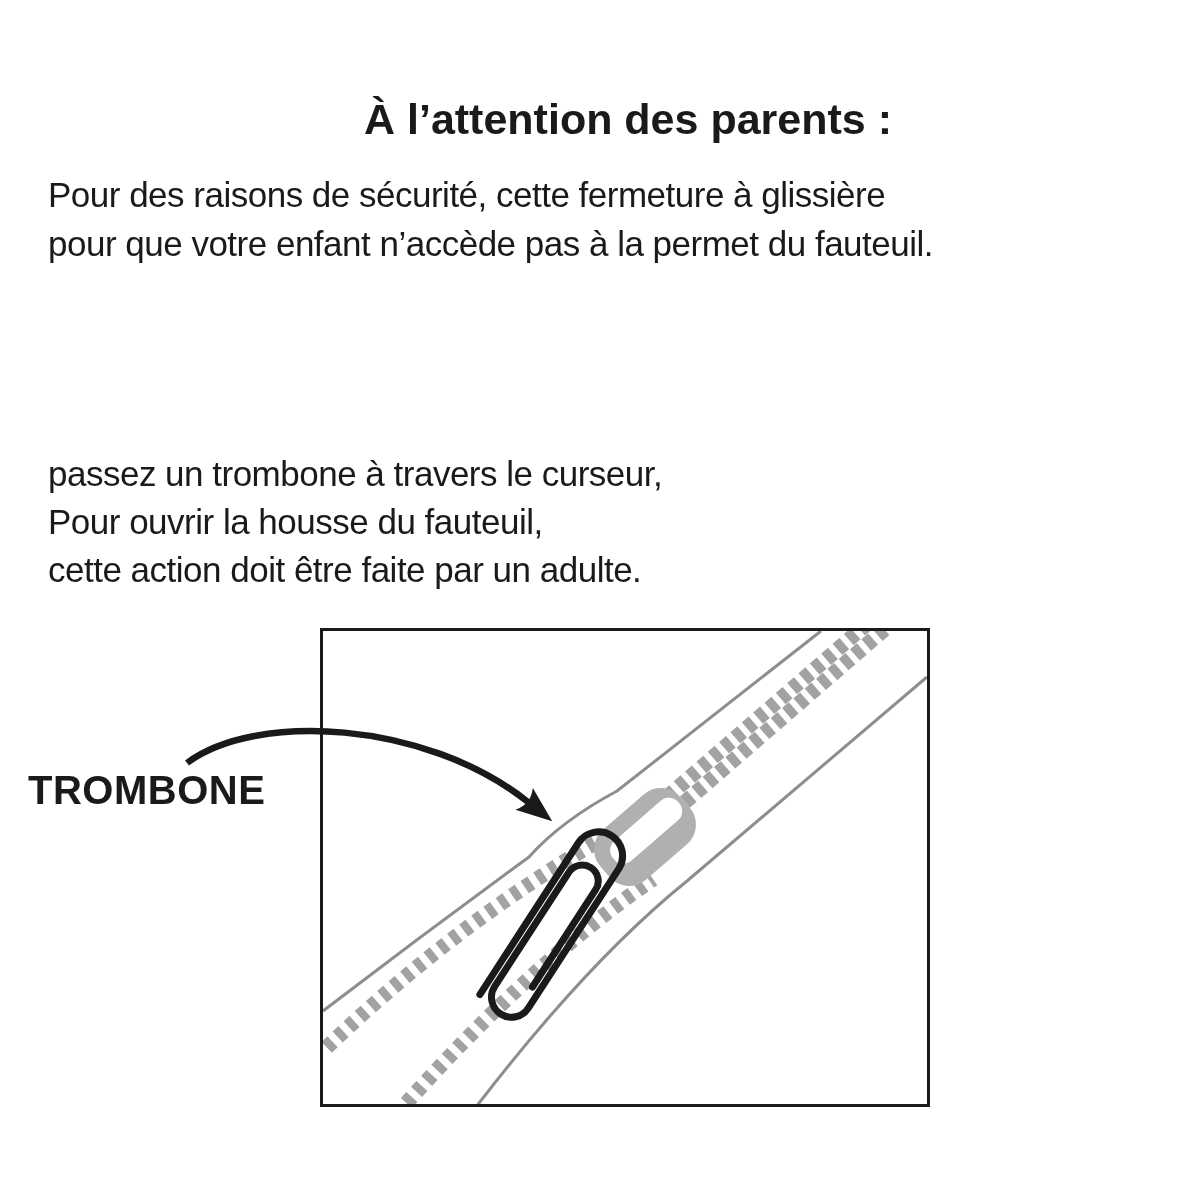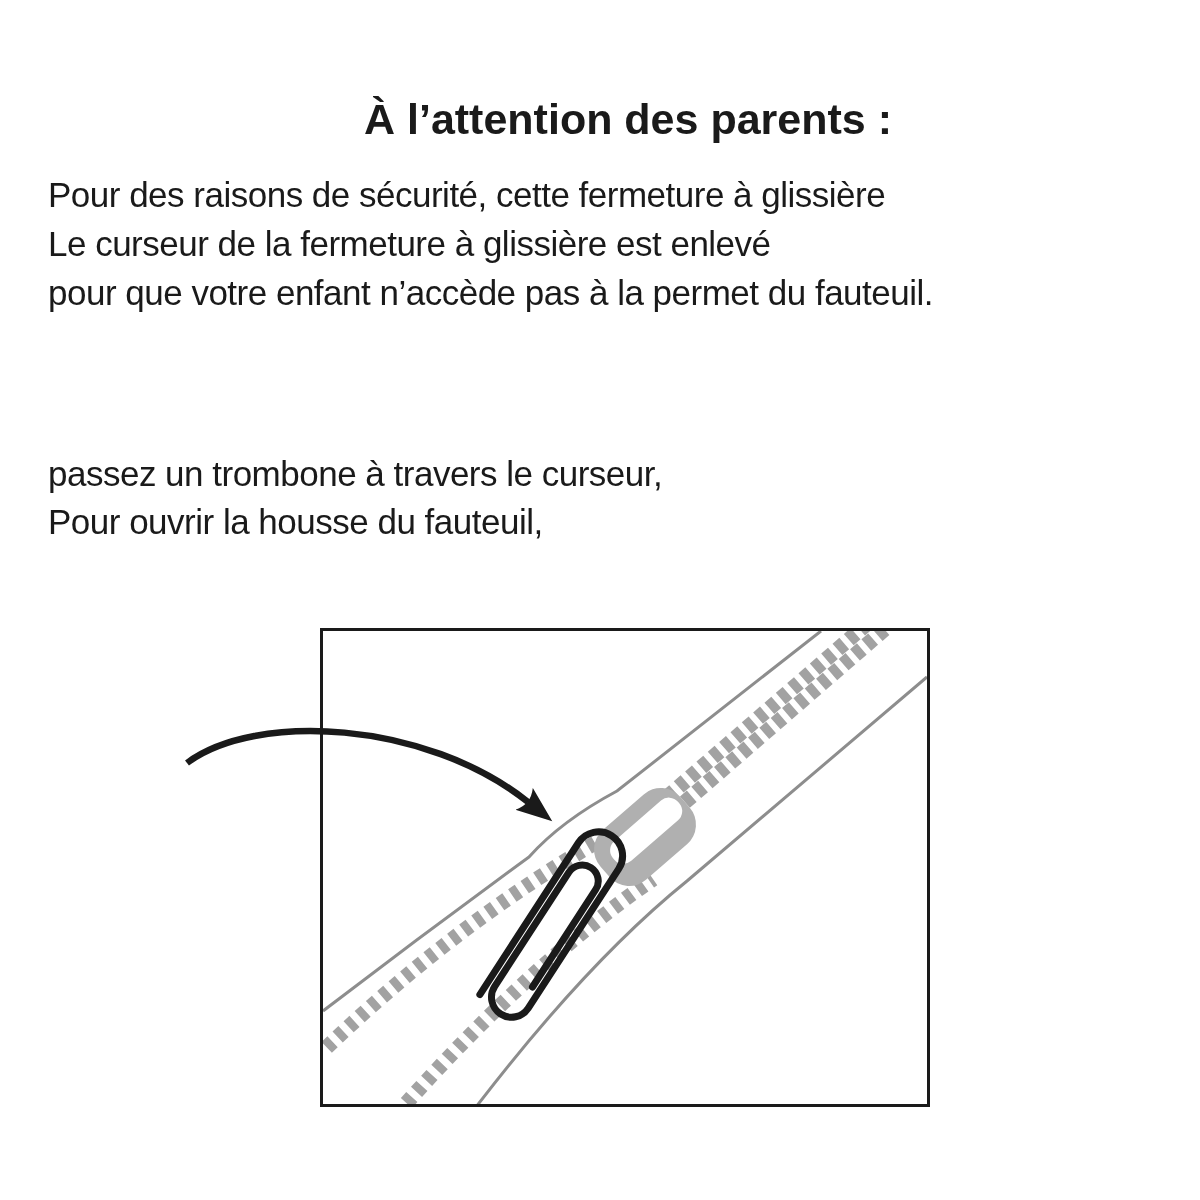--- a/index.html
+++ b/index.html
@@ -41,29 +41,30 @@
 </style>
 </head>
 <body>
 
 <div class="page">
 
   <h1 class="main-title">À l’attention des parents :</h1>
 
   <div class="text-block block-1">
     <div>Pour des raisons de sécurité, cette fermeture à glissière</div>
-    <div>Le curseur de la fermeture à glissière est enlevé</div>
     <div>pour que votre enfant n’accède pas à la permet du fauteuil.</div>
   </div>
 
   <div class="text-block block-2">
     <div>passez un trombone à travers le curseur,</div>
     <div>Pour ouvrir la housse du fauteuil,</div>
+    <div>cette action doit être faite par un adulte.</div>
   </div>
 
+  <div class="trombone-label">TROMBONE</div>
 
   <div class="diagram-box">
     <svg viewBox="0 0 604 473">
 
       <path d="M 498 0 L 294 160 Q 238 190 206 226 Q 102 302 0 380" fill="none" stroke-width="3" stroke="#8d8d8d"></path>
       <path d="M 604 46 L 364 250 Q 265 330 153 476" fill="none" stroke-width="3" stroke="#8d8d8d"></path>
 
       <path d="M 299 205 L 553 -15" fill="none" stroke-width="15" stroke-dasharray="9 6" stroke="#a2a2a2"></path>
       <path d="M 309 217 L 563 -3" fill="none" stroke-width="15" stroke-dasharray="9 6" stroke-dashoffset="5" stroke="#a2a2a2"></path>
 

